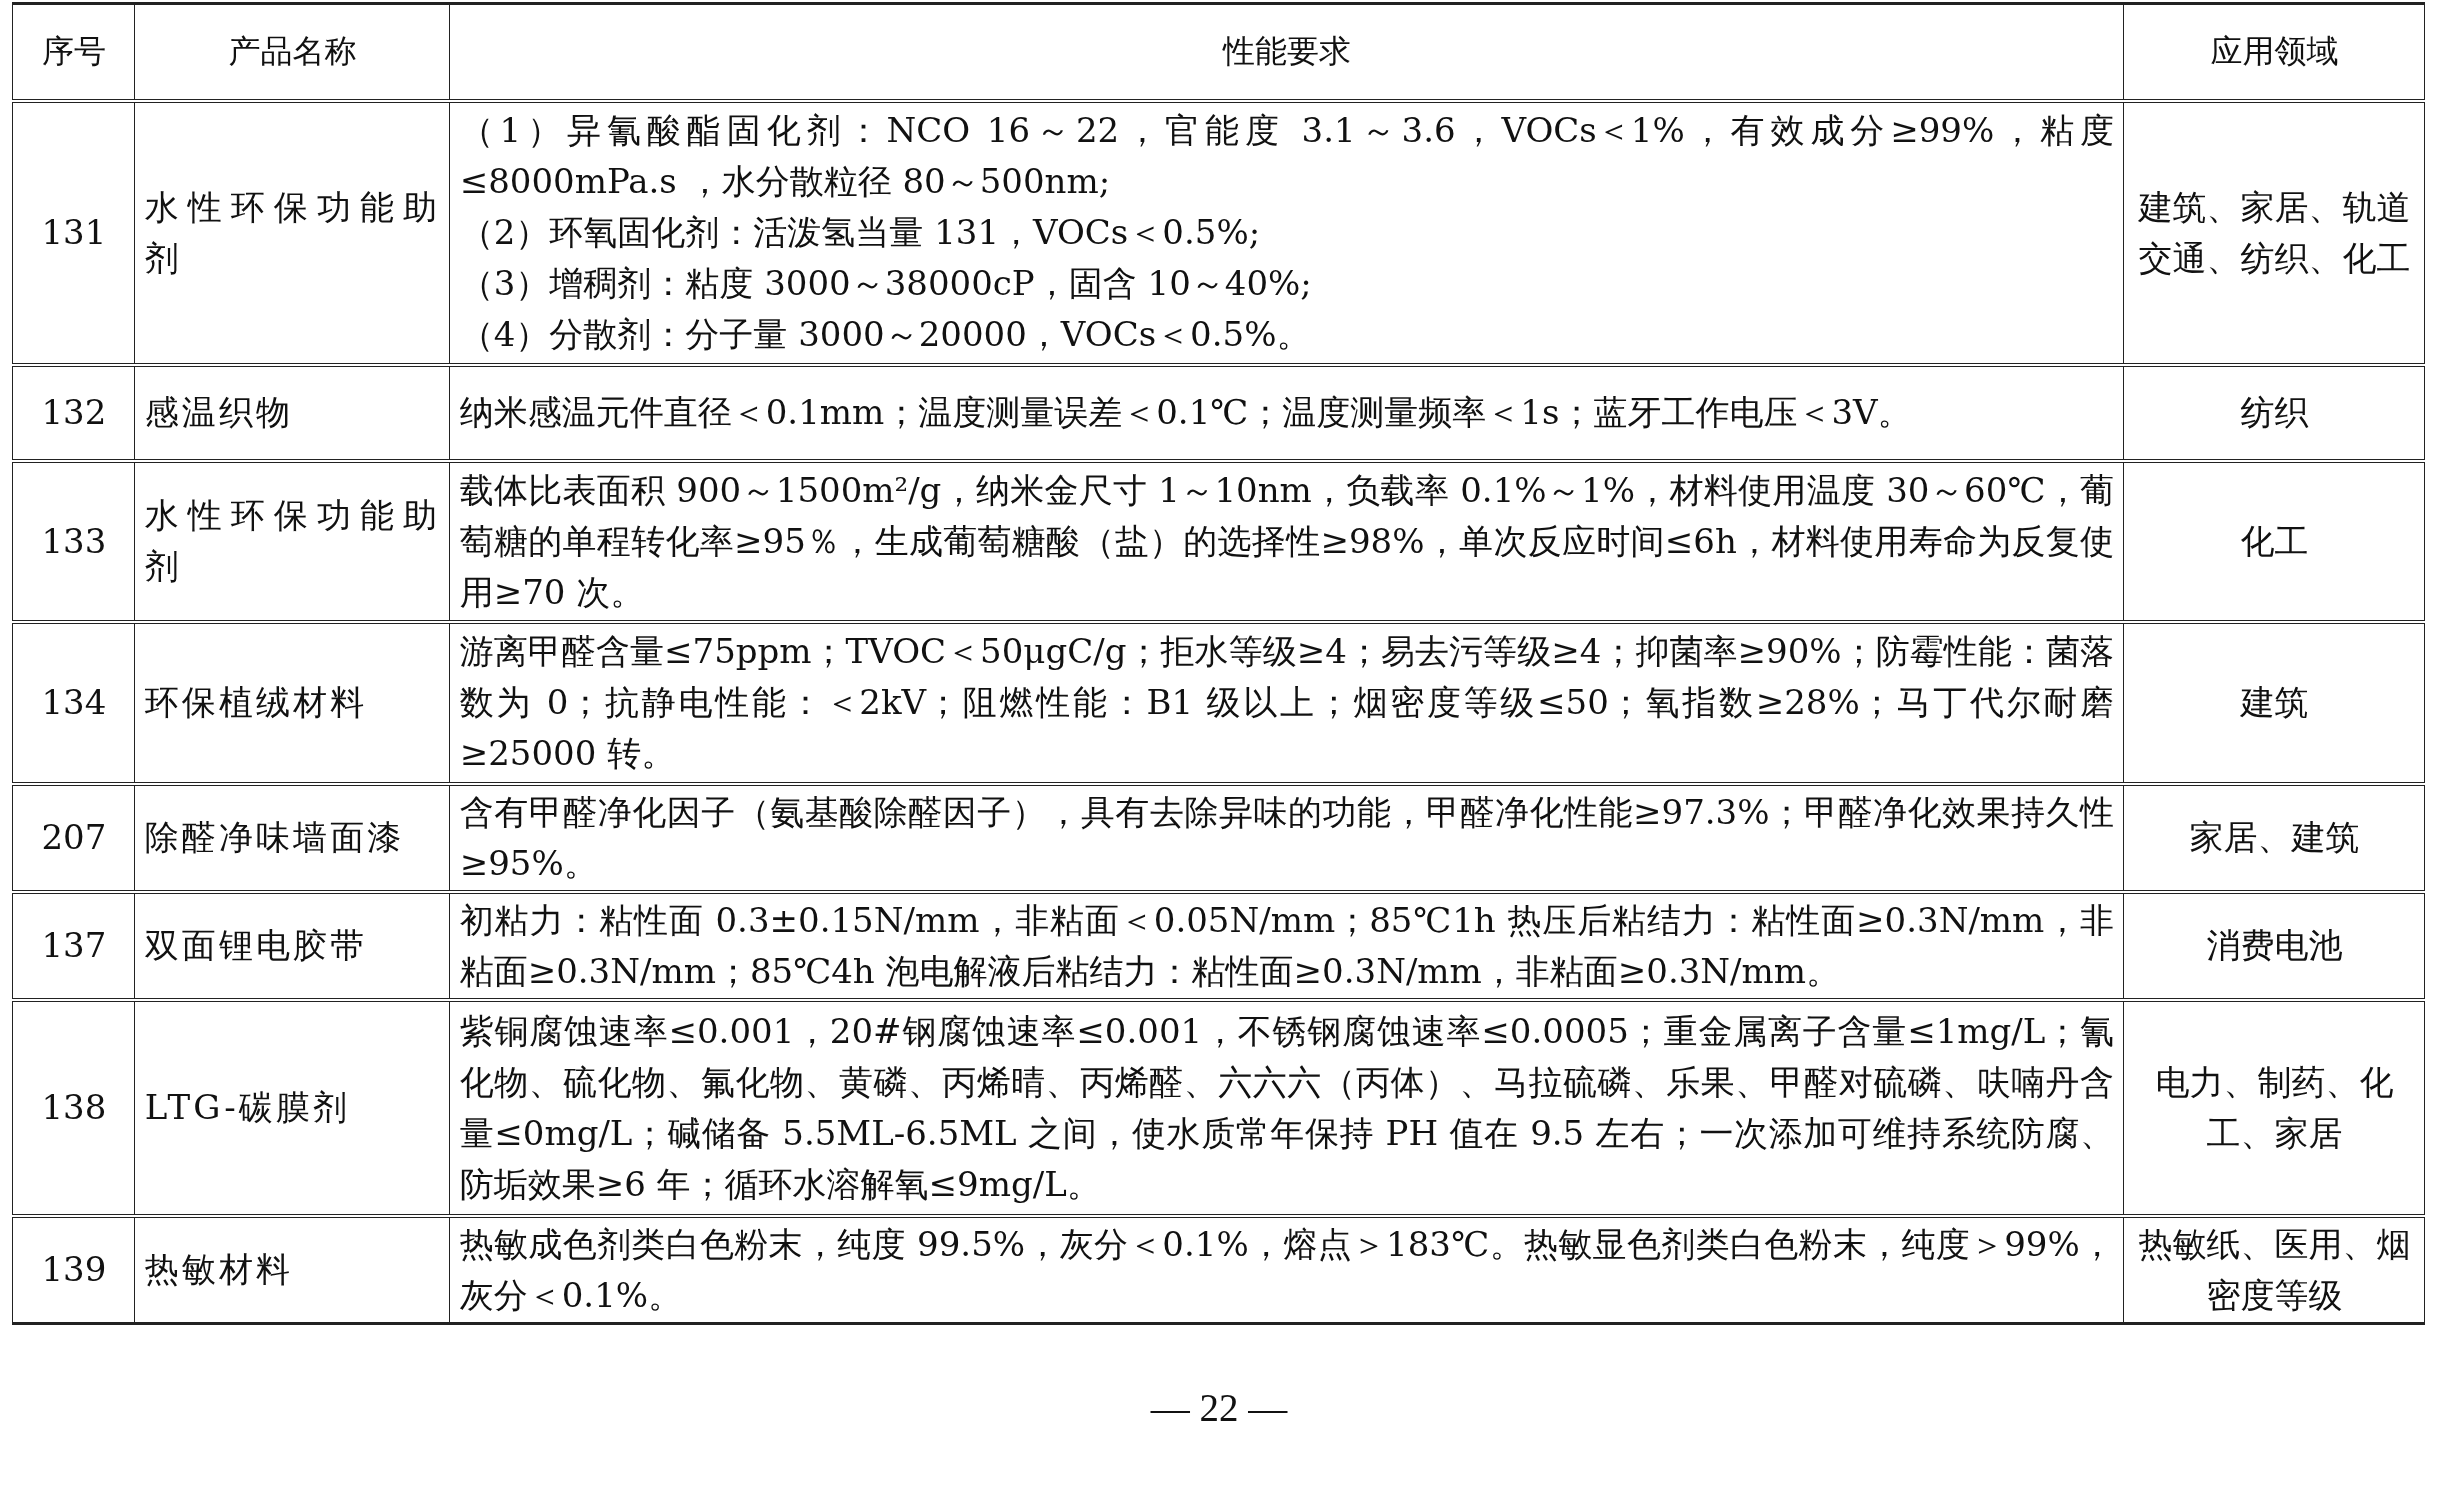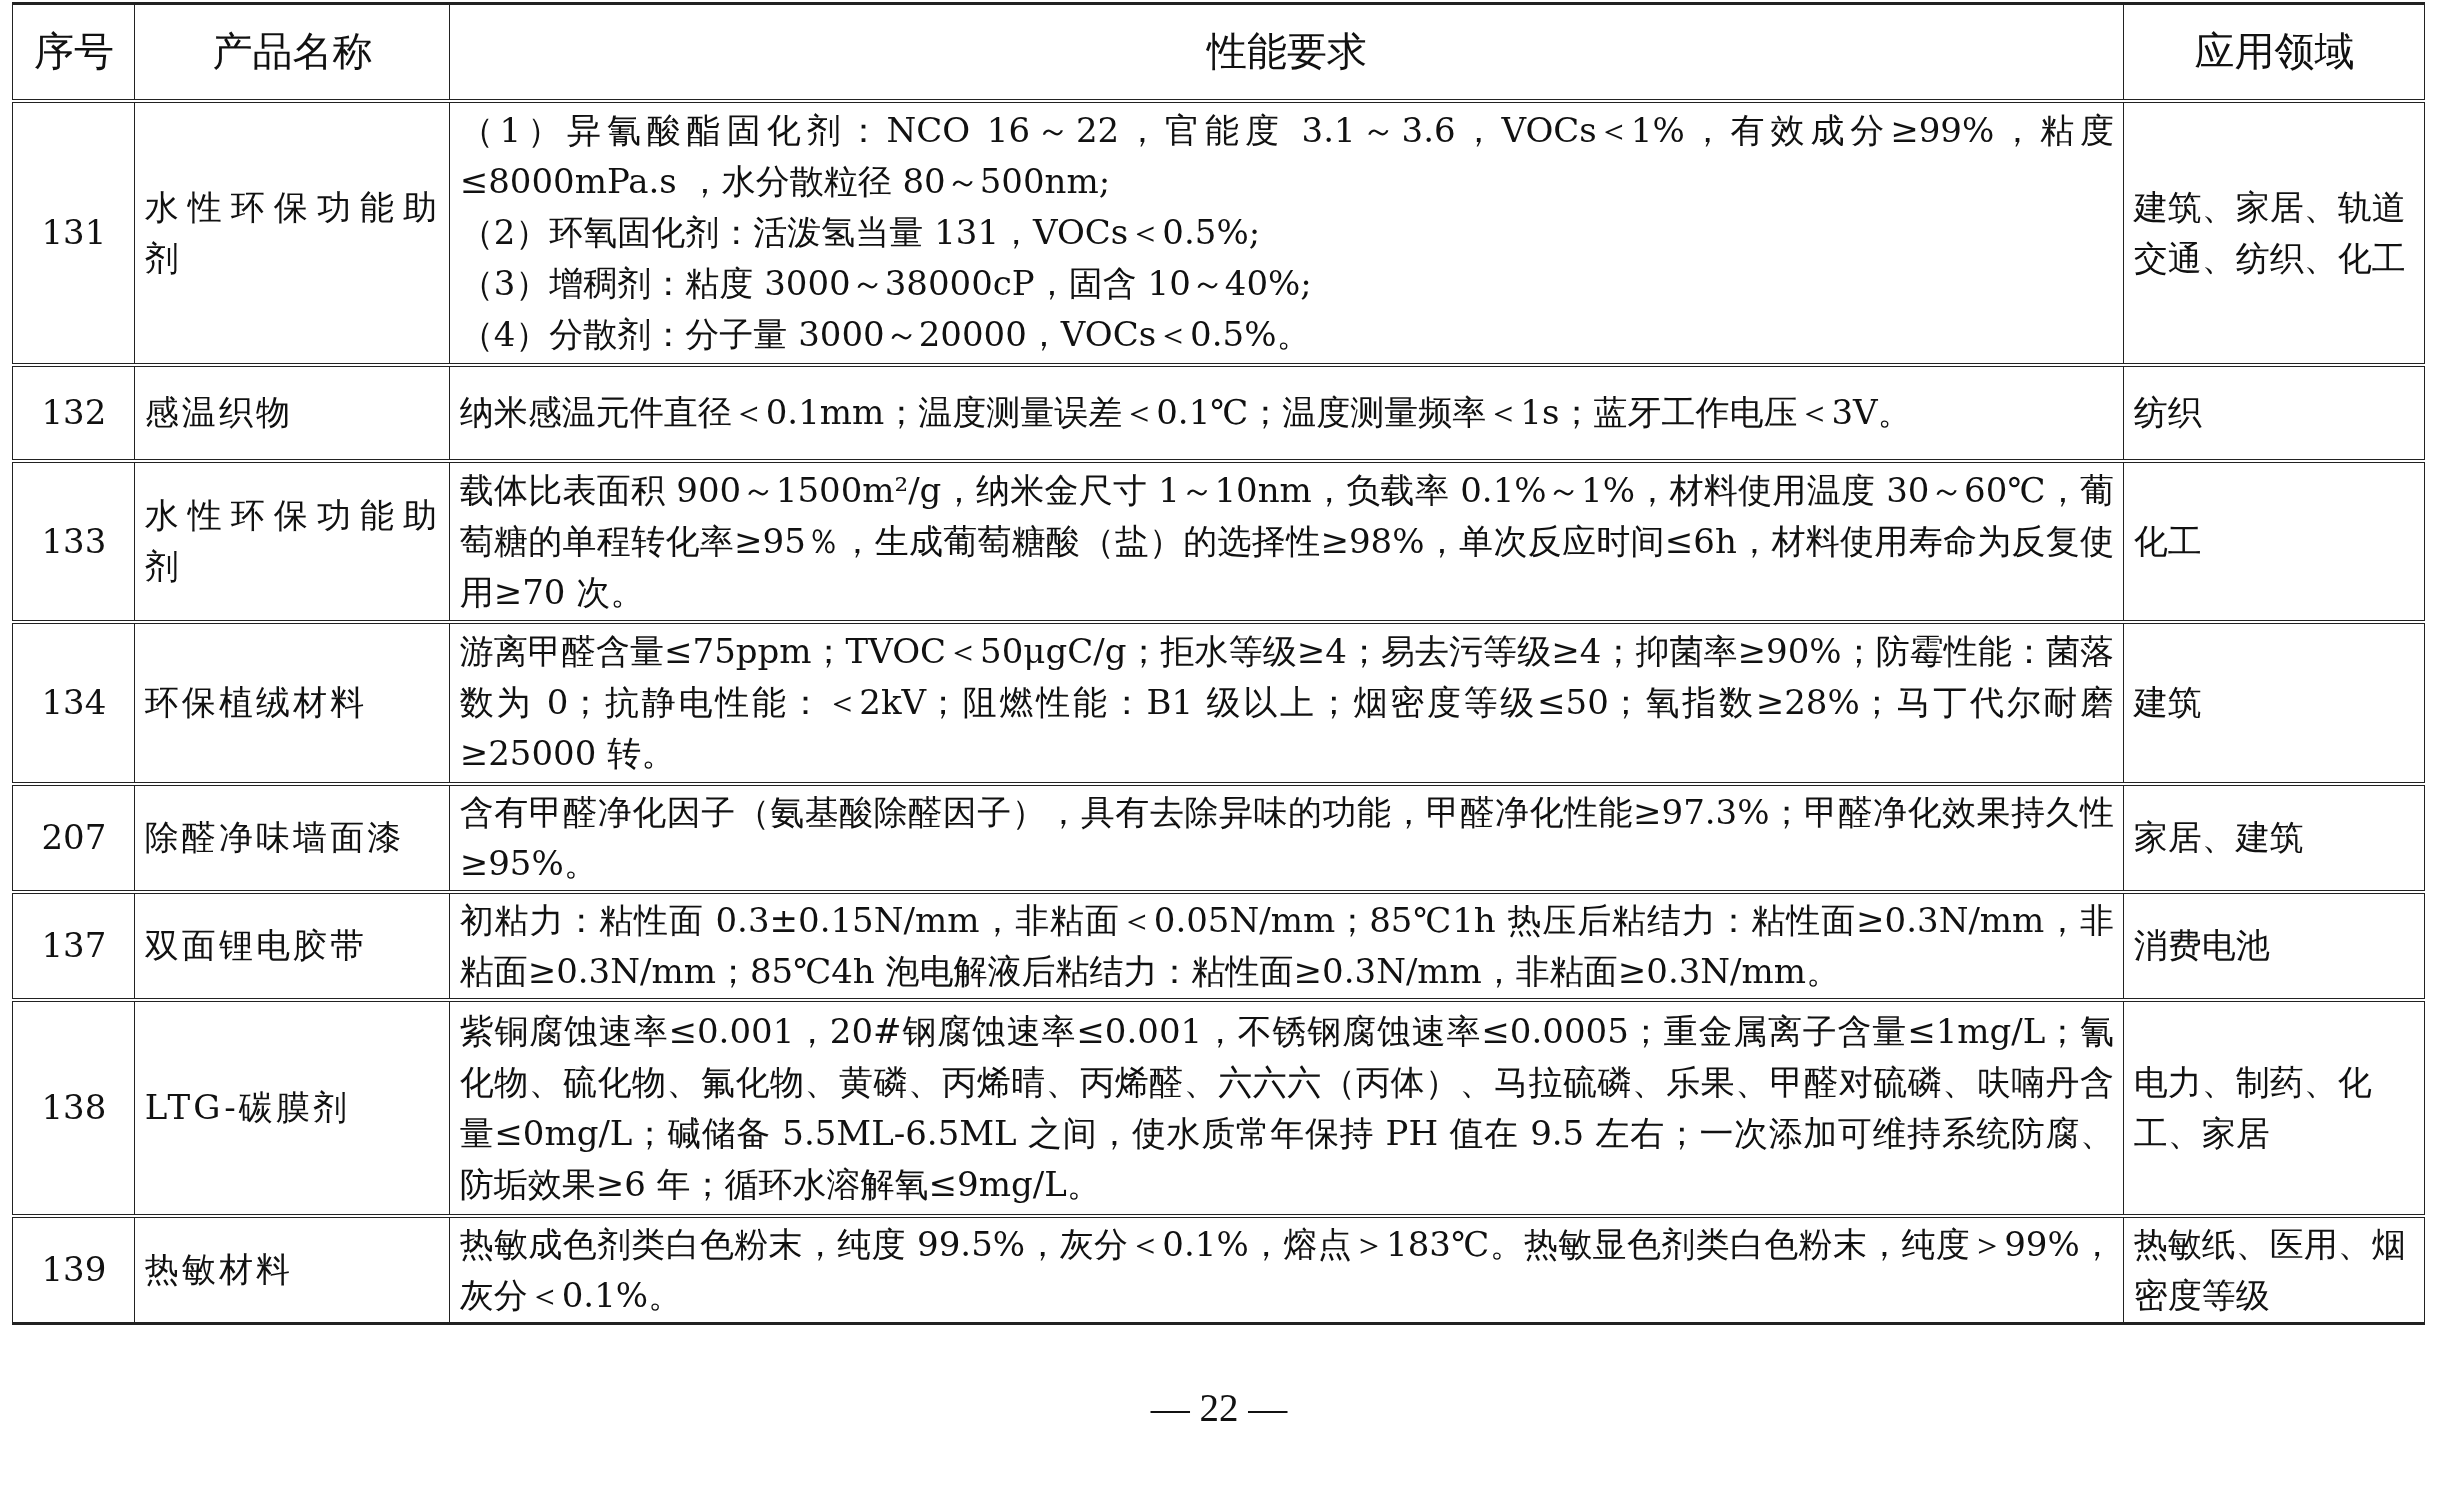--- a/index.html
+++ b/index.html
@@ -3,29 +3,29 @@
 <meta charset="utf-8">
 <style>
   html, body { margin: 0; padding: 0; background: #ffffff; }
   body { width: 2438px; height: 1506px; position: relative; overflow: hidden;
          font-family: "DejaVu Serif", "Liberation Serif", serif; color: #111; }
   table.spec { position: absolute; left: 12.4px; top: 1.5px; width: 2413px;
                border-collapse: collapse; table-layout: fixed; }
   table.spec td, table.spec th { border: 1.5px solid #222; padding: 0 9.3px; vertical-align: middle;
                font-weight: normal; font-size: 34px; line-height: 51px; }
   table.spec tr.row { border-top: 4.6px double #222; }
-  table.spec thead th { height: 94px; text-align: center; font-size: 40px; border-top: 3.9px solid #222; border-bottom: 4.6px double #222; }
+  table.spec thead th { height: 94px; text-align: center; font-size: 32px; border-top: 3.9px solid #222; border-bottom: 4.6px double #222; }
   col.c-no { width: 122px; }
   col.c-name { width: 315px; }
   col.c-req { width: 1674px; }
   col.c-field { width: 301px; }
   td.no { text-align: center; }
   td.name { text-align: justify; letter-spacing: 3.1px; }
   td.req { text-align: justify; }
-  td.field { text-align: left; }
+  td.field { text-align: center; }
   .line { display: block; }
   tbody tr:last-child td { border-bottom: 3.9px solid #222; }
   .pager { position: absolute; top: 1385px; left: 0; width: 2438px; text-align: center;
            font-size: 39px; font-family: "Liberation Serif", serif; }
 </style>
 </head>
 <body>
 
 <table class="spec">
   <colgroup>

